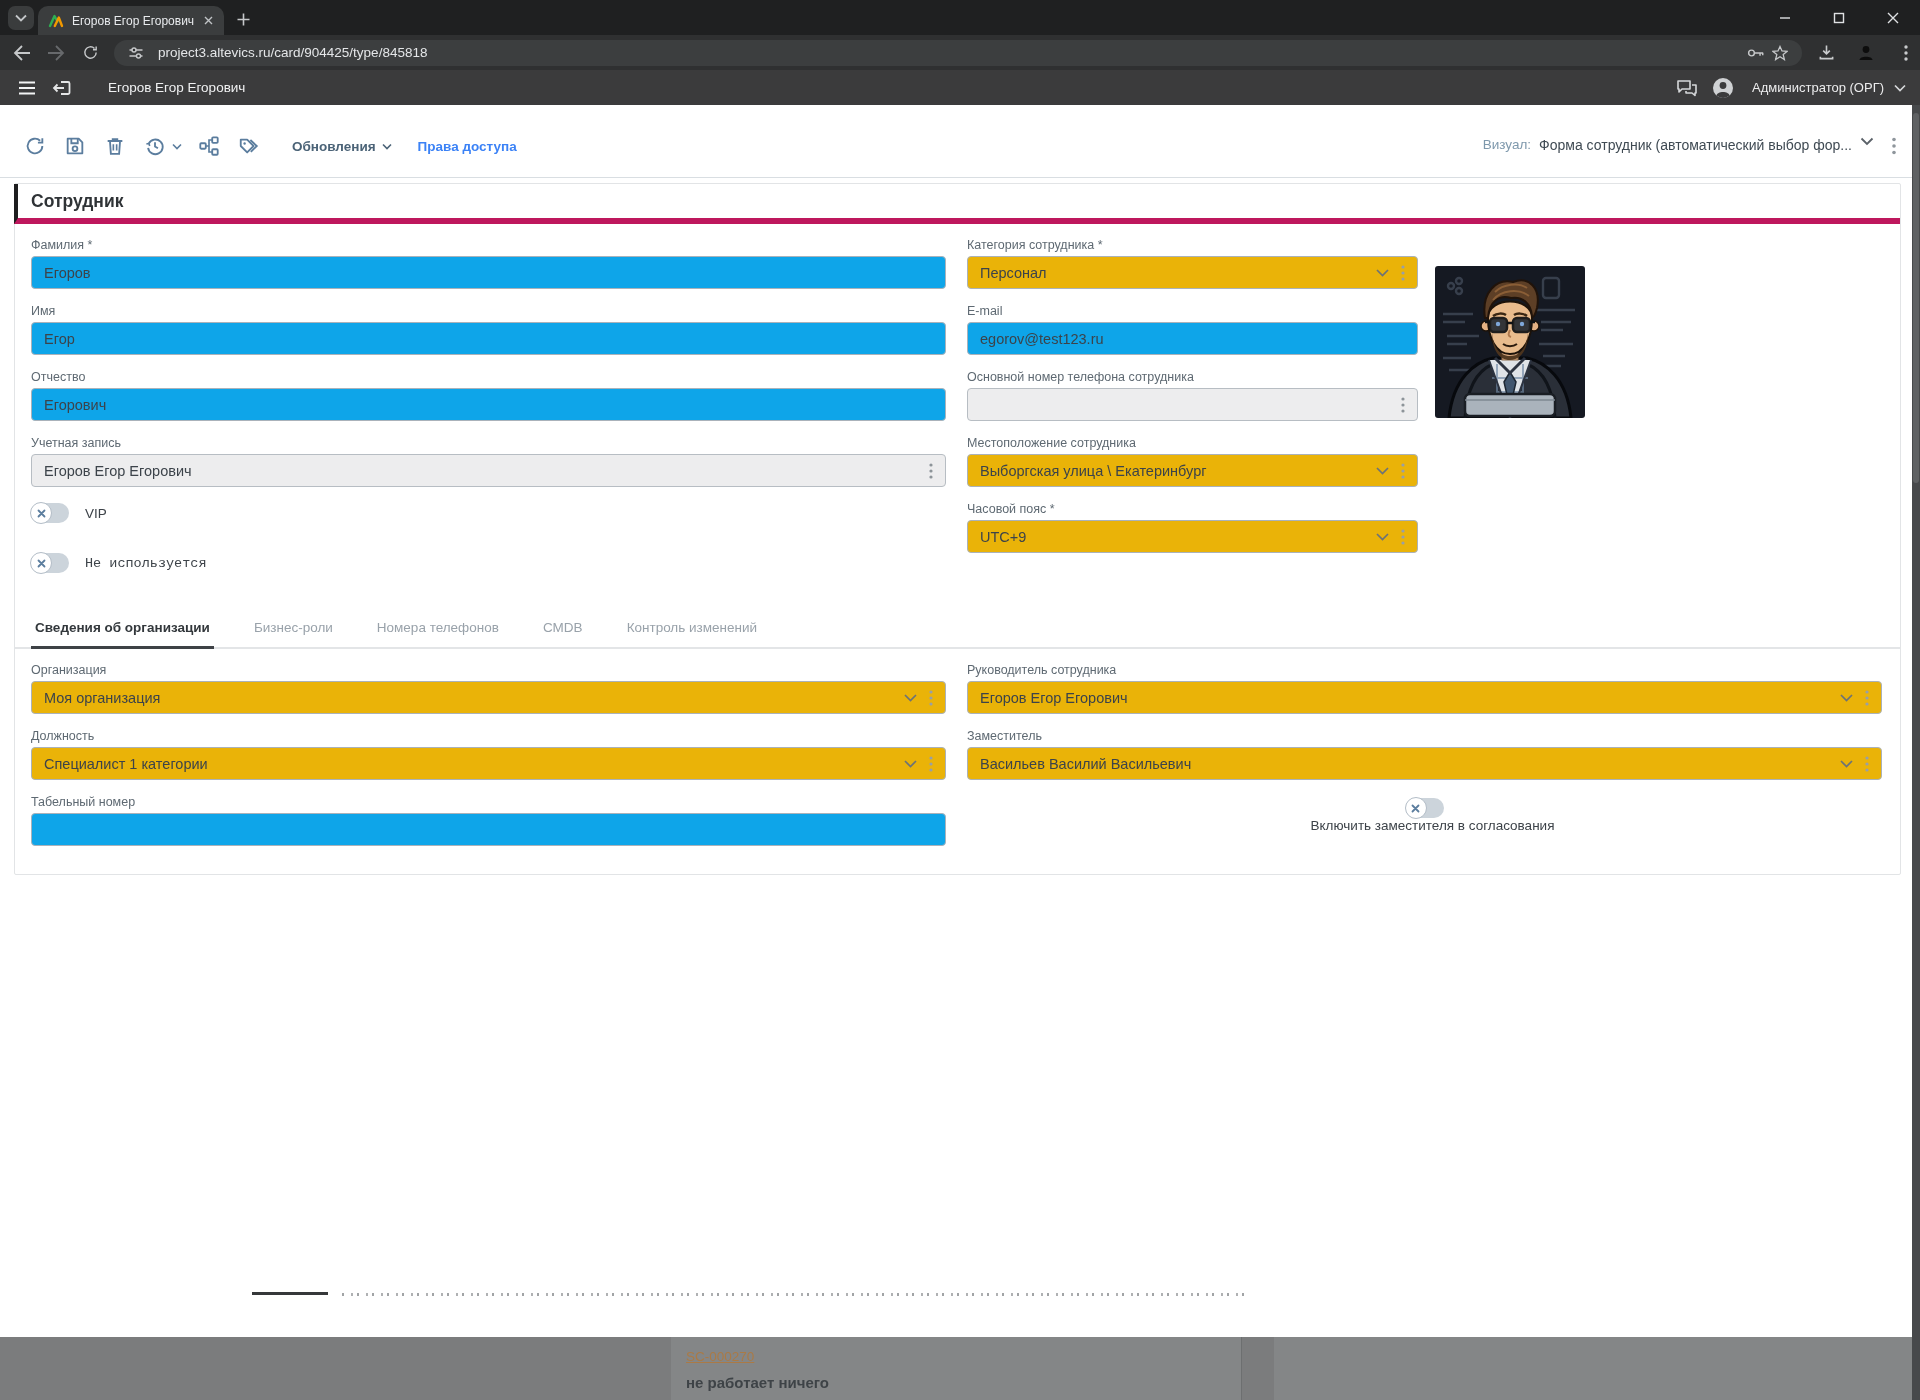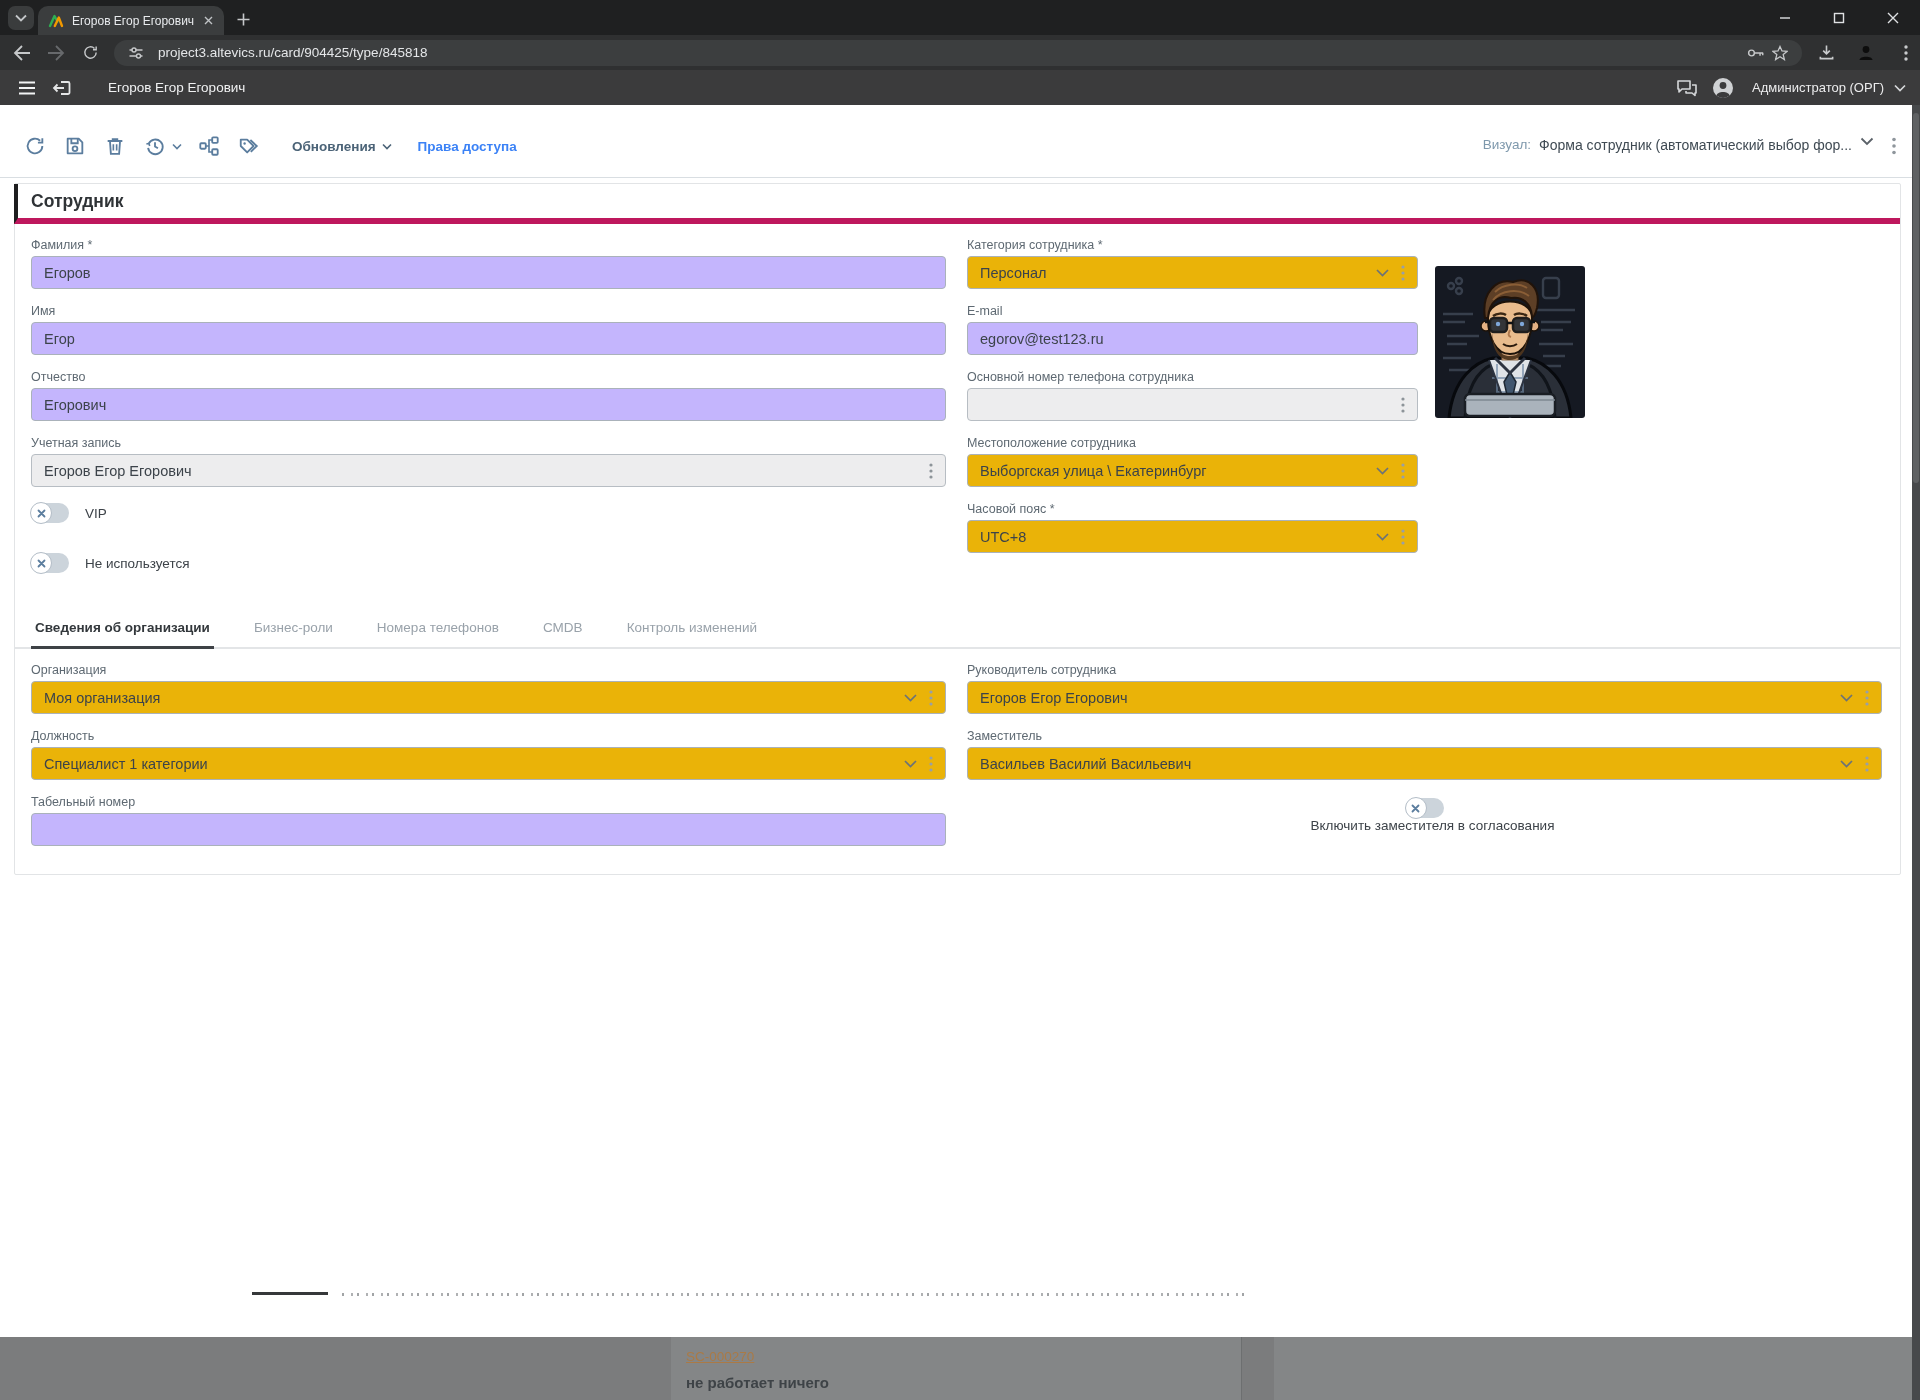--- a/index.html
+++ b/index.html
@@ -44,30 +44,30 @@
   
   .panel { position:absolute; left:14px; top:183px; width:1887px; height:692px; background:#fff; border:1px solid #e2e4e6; border-radius:2px; }
   .section-title { height:40px; display:flex; align-items:center; border-left:4px solid #1e1e1f; margin-left:-1px; padding-left:13px; font-size:17.5px; font-weight:700; color:#2f3336; border-bottom:6px solid #be185d; }
   .emp-grid { position:relative; display:flex; padding:14px 16px 0 16px; }
   .col-left { width:915px; flex:none; }
   .col-right { width:451px; flex:none; margin-left:21px; }
 
   .f-label { font-size:12.5px; color:#5e6972; line-height:15px; margin-bottom:3px; }
   .field { margin-bottom:15px; }
   .f-box { position:relative; height:33px; border:1px solid #aab2ba; border-radius:4px; background:#eab308; display:flex; align-items:center; padding:0 12px; font-size:14.5px; color:#3c434a; }
-  input.f-inp { width:100%; height:33px; border:1px solid #aab2ba; border-radius:4px; background:#c4b5fd; padding:0 12px; font-size:14.5px; color:#3c434a; font-family:"Liberation Sans",sans-serif; outline:none; }
+  input.f-inp { width:100%; height:33px; border:1px solid #aab2ba; border-radius:4px; background:#0ea5e9; padding:0 12px; font-size:14.5px; color:#3c434a; font-family:"Liberation Sans",sans-serif; outline:none; }
   .f-box.disabled { background:#ededee; border-color:#b7bdc3; }
   .f-box .val { flex:1; white-space:nowrap; overflow:hidden; }
   .box-icons { display:flex; align-items:center; gap:12px; margin-left:8px; }
 
   .toggle-row { display:flex; align-items:center; height:22px; }
   .toggle { position:relative; width:38px; height:20px; border-radius:10px; background:#ccd4db; flex:none; }
   .toggle .knob { position:absolute; left:-1px; top:-1px; width:22px; height:22px; border-radius:50%; background:#fff; border:1.5px solid #b3bdc7; display:flex; align-items:center; justify-content:center; }
   .toggle-label { margin-left:16px; font-size:13.5px; color:#3d4349; }
-  .tg-vip { margin-top:12px; } .tg-notused { margin-top:28px; }
+  .tg-vip { margin-top:12px; } .tg-notused { margin-top:28px;font-family:Liberation Mono, monospace; }
 
   .avatar-wrap { position:absolute; left:1420px; top:42px; width:150px; height:152px; }
 
   .tabsrow { margin-top:36px; padding:0 16px; border-bottom:2px solid #e3e5e7; display:flex; gap:36px; }
   .tab { padding:10px 4px 11px 4px; font-size:13.5px; color:#99a2aa; white-space:nowrap; }
   .tab.active { color:#33383c; font-weight:700; border-bottom:3px solid #3e4246; margin-bottom:-2px; }
 
   .org-grid { display:flex; padding:14px 16px 0 16px; }
   .org-grid .ocol { width:915px; flex:none; }
   .org-grid .ocol + .ocol { margin-left:21px; }
@@ -399,21 +399,21 @@
                   <circle cx="2" cy="2" r="1.6" fill="#989fa6"></circle>
                   <circle cx="2" cy="8" r="1.6" fill="#989fa6"></circle>
                   <circle cx="2" cy="14" r="1.6" fill="#989fa6"></circle>
                 </svg>
             </span>
           </div>
         </div>
         <div class="field">
           <div class="f-label">Часовой пояс *</div>
           <div class="f-box">
-            <span class="val">UTC+8</span>
+            <span class="val">UTC+9</span>
             <span class="box-icons">
               <svg width="13" height="8" viewBox="0 0 13 8">
                   <polyline points="1,1 6.5,6.5 12,1" fill="none" stroke="#6b7278" stroke-width="1.7"></polyline>
                 </svg>
               <svg width="4" height="16" viewBox="0 0 4 16">
                   <circle cx="2" cy="2" r="1.6" fill="#989fa6"></circle>
                   <circle cx="2" cy="8" r="1.6" fill="#989fa6"></circle>
                   <circle cx="2" cy="14" r="1.6" fill="#989fa6"></circle>
                 </svg>
             </span>

